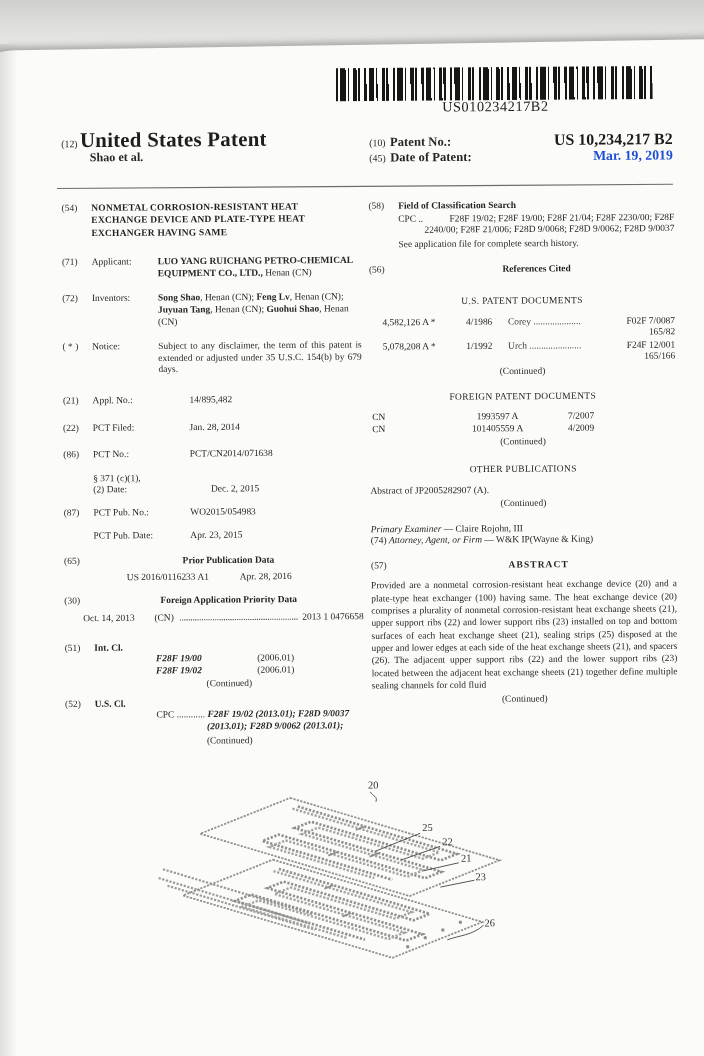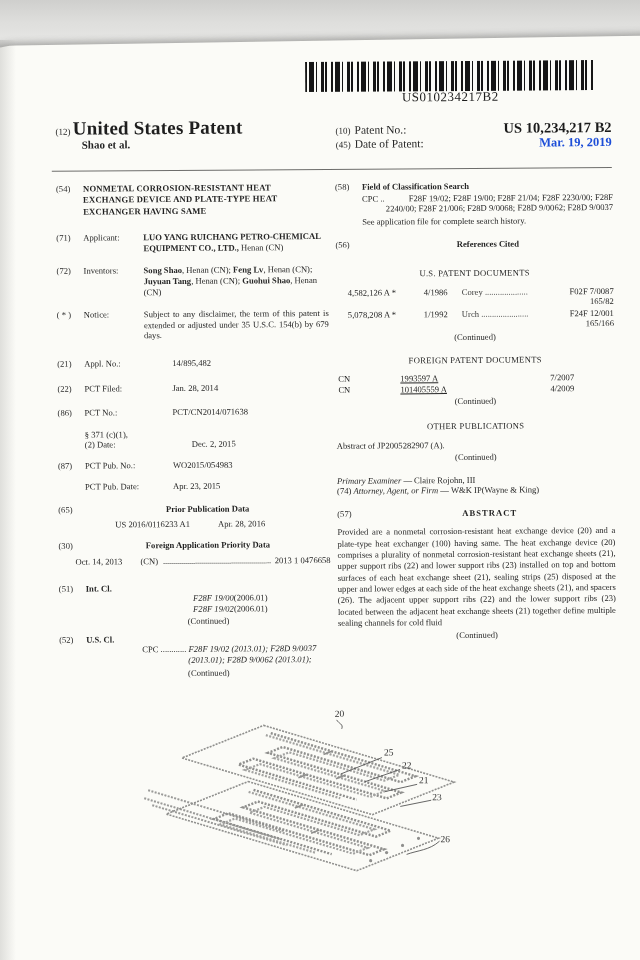--- a/index.html
+++ b/index.html
@@ -38,35 +38,35 @@
   }
   .barcode-text{font-size:13px;letter-spacing:.5px;margin-top:1px;color:#1d1d1d;}
   
   .hdr-left{position:absolute;left:58px;top:122px;width:270px;}
   .hdr-num{font-size:9px;}
   .hdr-title{font-size:19px;font-weight:bold;letter-spacing:.2px;color:#1e1e1e;}
   .hdr-authors{font-size:11px;font-weight:bold;margin:2px 0 0 26px;}
   .hdr-right{position:absolute;left:338px;top:124px;width:276px;}
   .hdr-row{display:flex;align-items:baseline;margin-bottom:2px;}
   .hdr-row .n{font-size:9px;margin-right:4px;}
-  .hdr-row .lab{font-size:11.5px;font-weight:normal;}
+  .hdr-row .lab{font-size:11.5px;font-weight:bold;}
   .hdr-row .val{flex:1;text-align:right;font-weight:bold;}
   .val-patentno{font-size:14.5px;color:#1b1b1b;}
   .val-date{font-size:12.5px;color:#1d4ed8;}
   .rule{position:absolute;left:54px;top:169px;width:560px;height:0;border-top:1.6px solid #6d6d6b;}
   
   .col{position:absolute;top:182px;}
   .col-left{left:58px;width:272px;}
   .col-right{left:337px;width:278px;}
   .item{display:flex;margin-bottom:12px;}
   .num{width:27px;flex:none;color:#2c2c2c;}
   .body{flex:1;min-width:0;}
   .b{font-weight:bold;}
   .i{font-style:italic;text-align:center;}
-  .bi{font-weight:normal;font-style:italic;text-align:right;}
+  .bi{font-weight:bold;font-style:italic;}
   .just{text-align:justify;}
   .cont{text-align:center;margin-top:2px;}
   .title-text{font-weight:bold;letter-spacing:.2px;line-height:11.4px;color:#1f1f1f;}
   .lab-col{display:flex;}
   .lab-col .lab{width:60px;flex:none;}
   .lab-col .rest{flex:1;min-width:0;}
   .kv{display:flex;}
   .kv .lab{width:88px;flex:none;}
   .kv .val{font-weight:normal;}
   .sect-head{font-weight:bold;text-align:center;color:#1f1f1f;}
@@ -87,22 +87,22 @@
   .docshead{text-align:center;margin-bottom:8px;letter-spacing:.3px;}
   .usdoc{padding-left:12px;margin-bottom:1px;}
   .usdoc .l1{display:flex;white-space:nowrap;}
   .usdoc .dnum{width:76px;flex:none;}
   .usdoc .ddate{width:38px;flex:none;}
   .usdoc .dldr{overflow:hidden;flex:1;color:#3a3a3a;}
   .usdoc .dcls{text-align:right;flex:none;font-family:Liberation Serif, serif;}
   .usdoc .l2{text-align:right;}
   .fdoc{display:flex;padding-left:2px;}
   .fdoc .c{width:62px;flex:none;}
-  .fdoc .n{width:104px;flex:none;text-align:left;text-decoration:underline;}
-  .fdoc .d{margin-left:46px;}
+  .fdoc .n{width:104px;flex:none;text-align:center;}
+  .fdoc .d{margin-left:12px;}
   .examiner{margin-top:12px;}
   .abs-head{display:flex;margin:12px 0 8px 0;}
   .abs-head .h{flex:1;text-align:center;font-weight:bold;letter-spacing:1px;color:#1f1f1f;}
   .abs-text{line-height:11.3px;}
   
   .figure{position:absolute;left:132px;top:703px;width:360px;height:220px;}
   .fig-label{font-size:9.5px;fill:#333;font-family:"Liberation Serif",serif;}
 </style>
 </head>
 <body>

